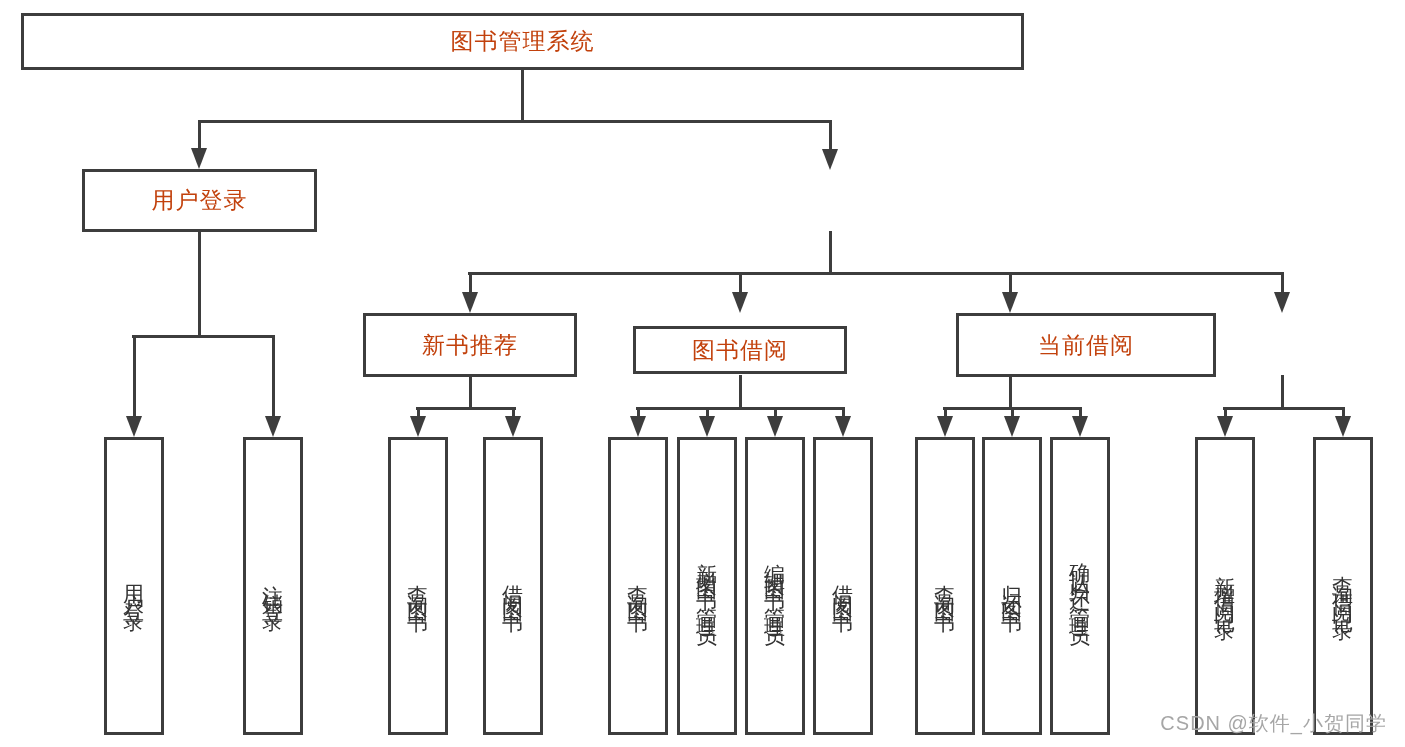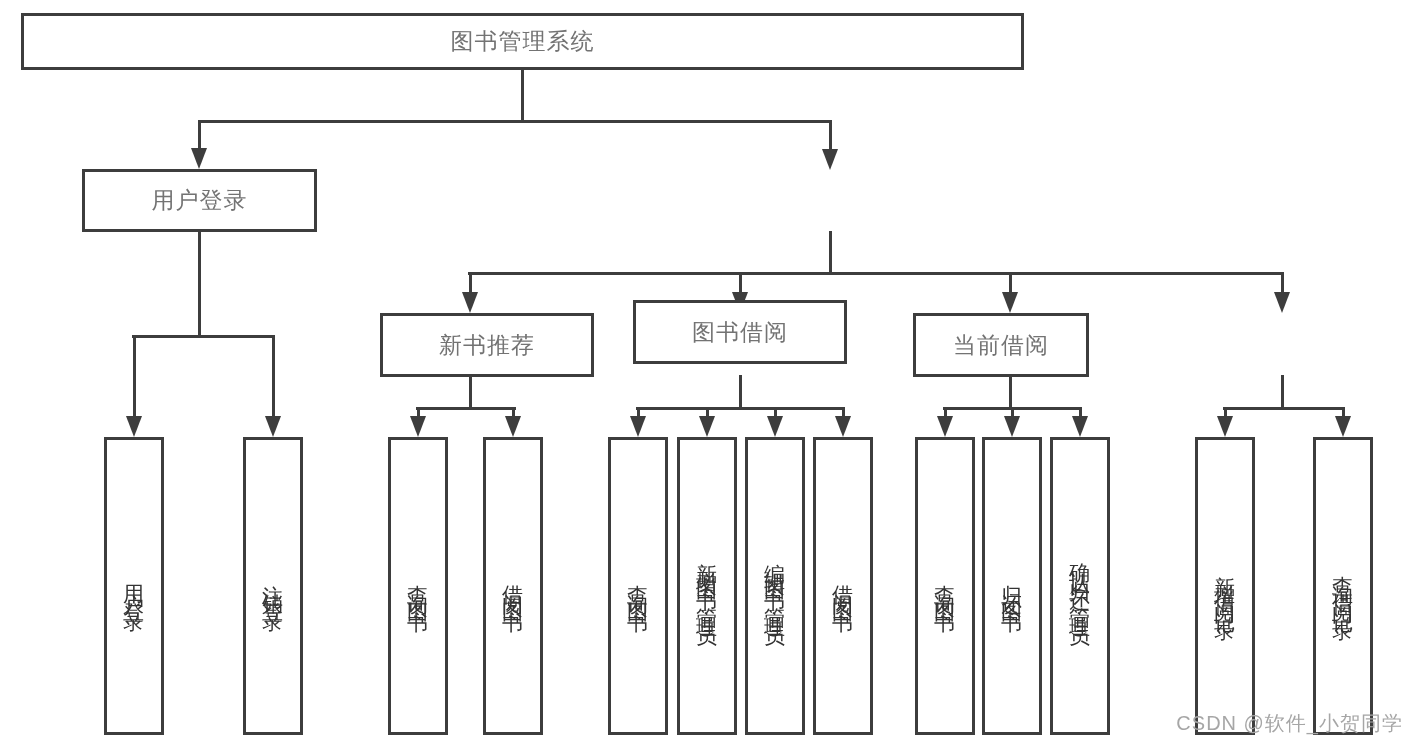--- a/index.html
+++ b/index.html
@@ -4,33 +4,33 @@
 <style>
   html,body{margin:0;padding:0;background:#fff;}
   .stage{
     position:relative;width:1405px;height:747px;background:#ffffff;overflow:hidden;
     font-family:"Liberation Sans", sans-serif;color:#333333;
   }
   .box{
     position:absolute;box-sizing:border-box;background:#ffffff;
     border:3px solid #3d3d3d;display:flex;align-items:center;justify-content:center;
   }
-  .hlabel{font-size:23px;letter-spacing:1px;color:#737373;white-space:nowrap;}
+  .hlabel{font-size:23px;letter-spacing:1px;color:#c2410c;white-space:nowrap;}
   .vtext{
     writing-mode:vertical-rl;text-orientation:mixed;
     font-size:21px;line-height:21px;letter-spacing:9px;color:#333333;
   }
   .ln{position:absolute;background:#3d3d3d;}
   .ah{
     position:absolute;width:0;height:0;
     border-left:8px solid transparent;border-right:8px solid transparent;
     border-top:21px solid #3d3d3d;
   }
   .watermark{
-    position:absolute;right:2px;bottom:10px;z-index:6;
+    position:absolute;right:18px;bottom:10px;z-index:6;
     font-size:20px;letter-spacing:1px;color:#a6a6a6;white-space:nowrap;
   }
   .box{z-index:2;}
 </style>
 </head>
 <body>
 
 <div class="stage">
 
   <i class="ln" style="left:521px;top:67px;width:3px;height:53px"></i>
@@ -93,27 +93,27 @@
   <i class="ah" style="left:1335px;top:416px"></i>
 
   <div class="box" style="left:21px;top:13px;width:1003px;height:57px">
     <span class="hlabel">图书管理系统</span>
   </div>
 
   <div class="box" style="left:82px;top:169px;width:235px;height:63px">
     <span class="hlabel">用户登录</span>
   </div>
 
-  <div class="box" style="left:380px;top:313px;width:214px;height:64px">
+  <div class="box" style="left:363px;top:313px;width:214px;height:64px">
     <span class="hlabel">新书推荐</span>
   </div>
-  <div class="box" style="left:633px;top:300px;width:214px;height:64px">
+  <div class="box" style="left:633px;top:326px;width:214px;height:48px">
     <span class="hlabel">图书借阅</span>
   </div>
-  <div class="box" style="left:913px;top:313px;width:176px;height:64px">
+  <div class="box" style="left:956px;top:313px;width:260px;height:64px">
     <span class="hlabel">当前借阅</span>
   </div>
 
   <div class="box" style="left:104px;top:437px;width:60px;height:298px">
     <span class="vtext">用户登录</span>
   </div>
   <div class="box" style="left:243px;top:437px;width:60px;height:298px">
     <span class="vtext">注销登录</span>
   </div>
 

